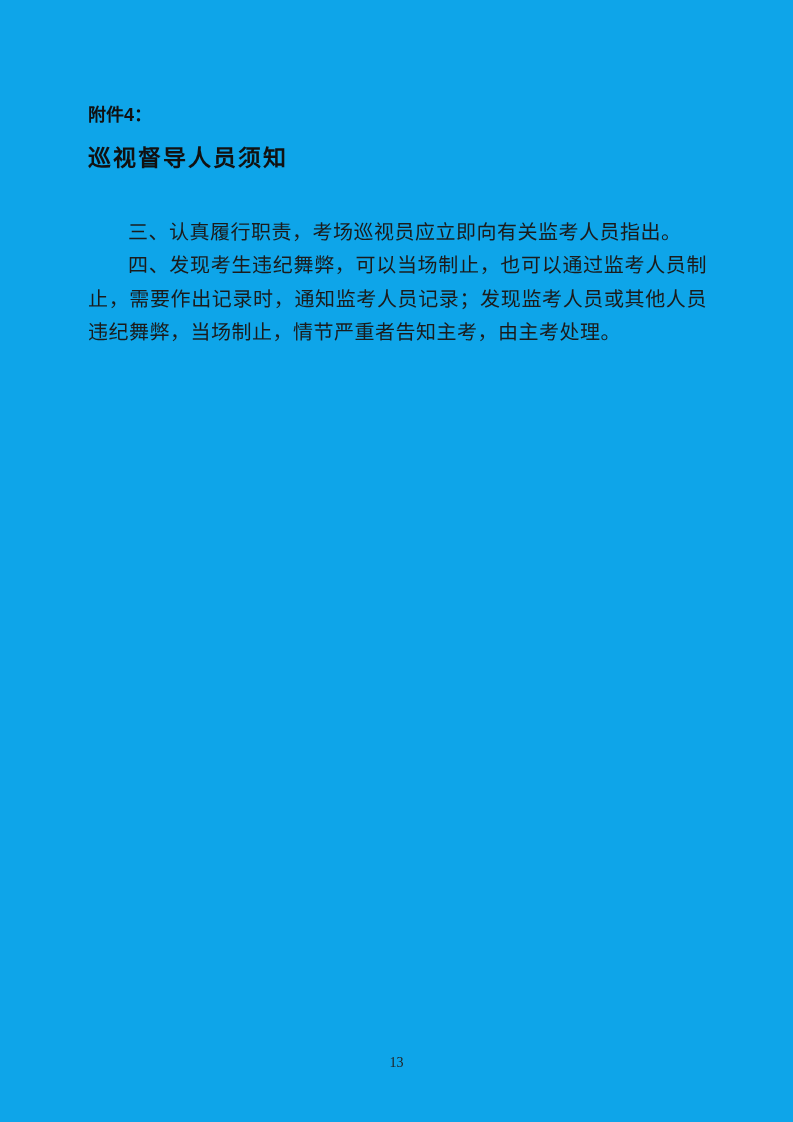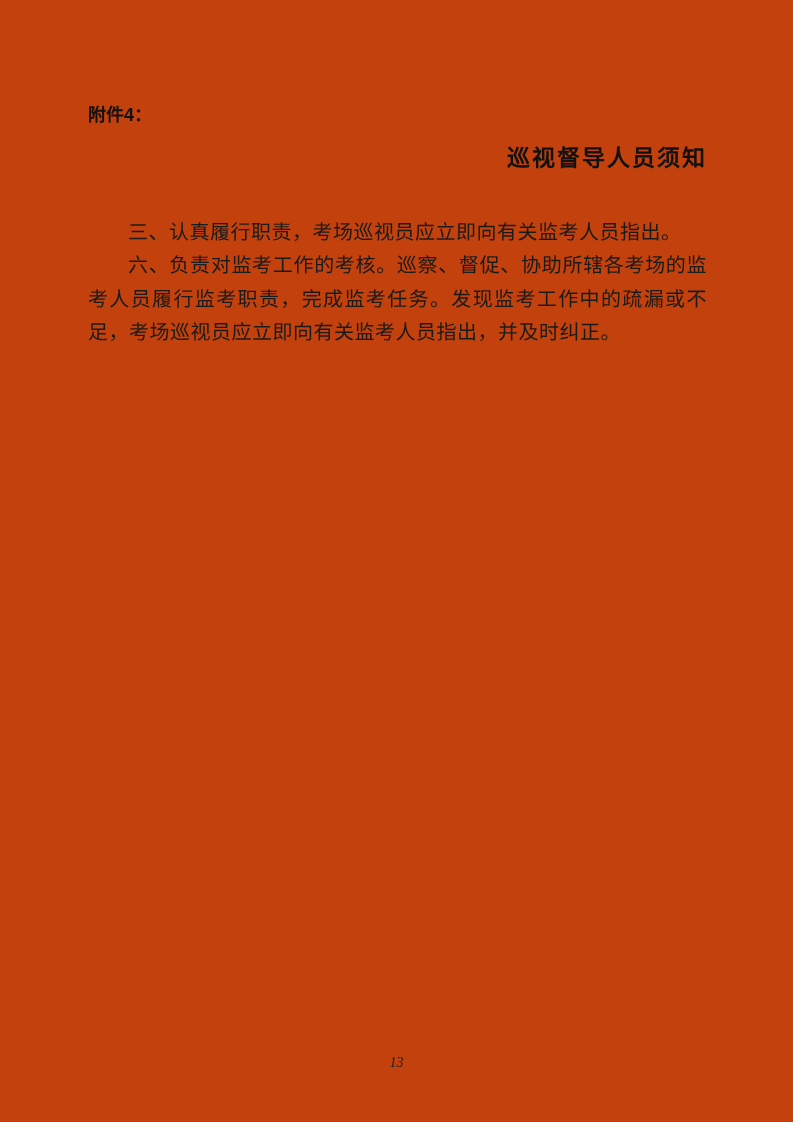--- a/index.html
+++ b/index.html
@@ -4,42 +4,42 @@
   <style>
     html, body {
       margin: 0;
       padding: 0;
       background: #ffffff;
     }
     .page {
       position: relative;
       width: 793px;
       height: 1122px;
-      background: #c2410c;
+      background: #0ea5e9;
       color: #1b1b1b;
       font-family: "Liberation Serif", "DejaVu Serif", serif;
       overflow: hidden;
       box-sizing: border-box;
     }
     .content {
       position: absolute;
       top: 103px;
       left: 88px;
       right: 86px;
     }
     .attachment-label {
       font-family: "Liberation Sans", "DejaVu Sans", sans-serif;
       font-weight: bold;
       font-size: 18px;
       line-height: 24px;
       color: #111111;
     }
     .doc-title {
       margin-top: 15px;
-      text-align: right;
+      text-align: left;
       font-family: "Liberation Sans", "DejaVu Sans", sans-serif;
       font-weight: bold;
       font-size: 23px;
       line-height: 32px;
       letter-spacing: 2px;
       color: #111111;
     }
     .body-text {
       margin-top: 42px;
       font-size: 20px;
@@ -55,32 +55,31 @@
     .page-footer {
       position: absolute;
       left: 0;
       right: 0;
       bottom: 50px;
       text-align: center;
       font-size: 14px;
       line-height: 18px;
       color: #222222;
       font-family: "Liberation Serif", "DejaVu Serif", serif;
-      font-style: italic;
     }
   </style>
 </head>
 <body>
 
 <div class="page">
   <div class="content">
     <div class="attachment-label">附件4：</div>
 
     <h1 class="doc-title">巡视督导人员须知</h1>
 
     <div class="body-text">
       <p>三、认真履行职责，考场巡视员应立即向有关监考人员指出。</p>
-      <p>六、负责对监考工作的考核。巡察、督促、协助所辖各考场的监考人员履行监考职责，完成监考任务。发现监考工作中的疏漏或不足，考场巡视员应立即向有关监考人员指出，并及时纠正。</p>
+      <p>四、发现考生违纪舞弊，可以当场制止，也可以通过监考人员制止，需要作出记录时，通知监考人员记录；发现监考人员或其他人员违纪舞弊，当场制止，情节严重者告知主考，由主考处理。</p>
     </div>
   </div>
 
   <div class="page-footer">13</div>
 </div>
 
 </body></html>

